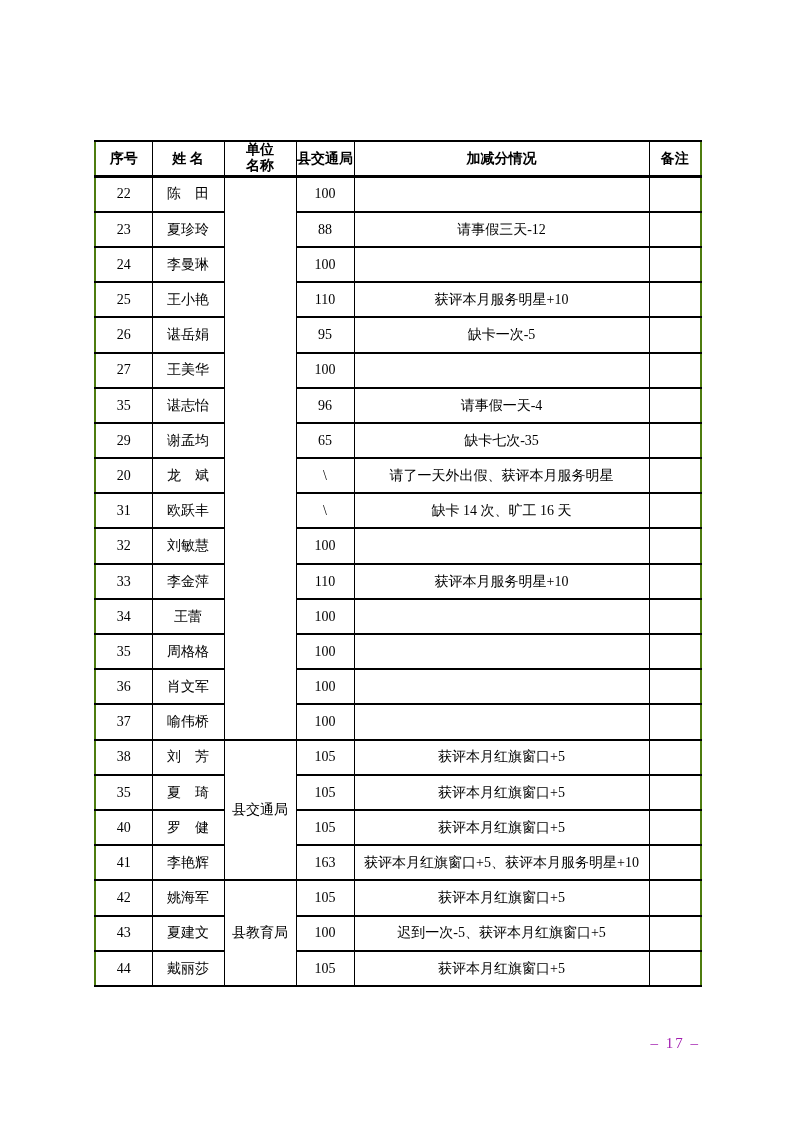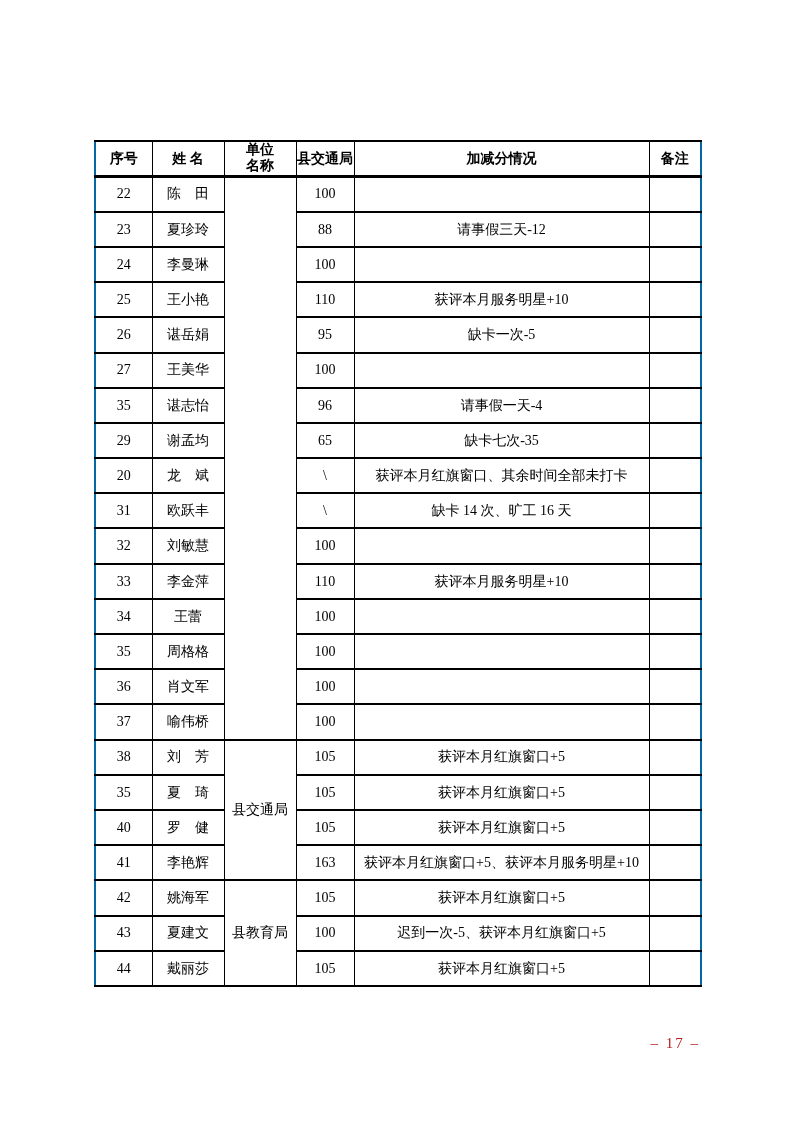--- a/index.html
+++ b/index.html
@@ -16,21 +16,21 @@
     color: #000000;
     overflow: hidden;
   }
   table.assessment {
     position: absolute;
     left: 94px;
     top: 140px;
     width: 606px;
     border-collapse: collapse;
     table-layout: fixed;
-    border: 2px solid #0369a1;
+    border: 2px solid #4d7c0f;
   }
   table.assessment th,
   table.assessment td {
     border-left: 1px solid #000;
     border-right: 1px solid #000;
     border-top: 2px solid #000;
     border-bottom: 2px solid #000;
     text-align: center;
     vertical-align: middle;
     padding: 0;
@@ -54,21 +54,21 @@
     line-height: 1.15;
   }
   .footer-page-number {
     position: absolute;
     left: 94px;
     top: 1035px;
     width: 606px;
     text-align: right;
     padding-right: 6px;
     font-size: 15px;
-    color: #b91c1c;
+    color: #a21caf;
     letter-spacing: 2px;
   }
 </style>
 </head>
 <body>
 
 <div class="page">
   <table class="assessment">
     <colgroup>
       <col style="width:57px">
@@ -143,21 +143,21 @@
           <td>29</td>
           <td>谢孟均</td>
           <td>65</td>
           <td>缺卡七次-35</td>
           <td></td>
         </tr>
         <tr>
           <td>20</td>
           <td>龙　斌</td>
           <td>\</td>
-          <td>获评本月红旗窗口、其余时间全部未打卡</td>
+          <td>请了一天外出假、获评本月服务明星</td>
           <td></td>
         </tr>
         <tr>
           <td>31</td>
           <td>欧跃丰</td>
           <td>\</td>
           <td>缺卡 14 次、旷工 16 天</td>
           <td></td>
         </tr>
         <tr>

